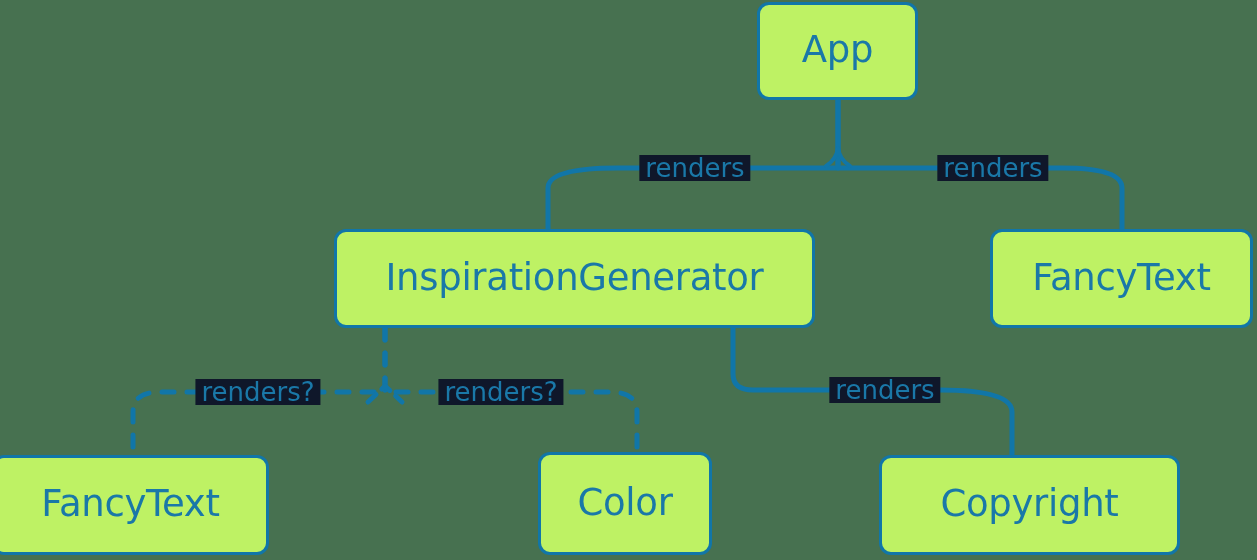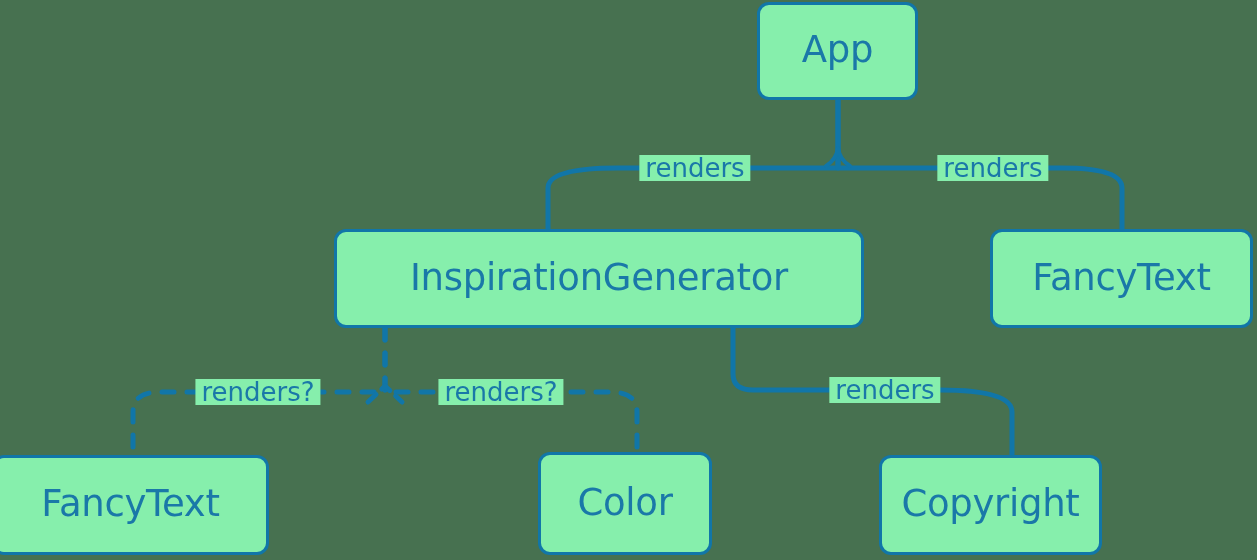--- a/index.html
+++ b/index.html
@@ -22,21 +22,21 @@
     position: absolute;
     left: 0;
     top: 0;
     width: 1257px;
     height: 560px;
     pointer-events: none;
   }
   .node {
     position: absolute;
     box-sizing: border-box;
-    background: #86efac;
+    background: #bef264;
     border: 3px solid #1176a8;
     border-radius: 12px;
     display: flex;
     align-items: center;
     justify-content: center;
     color: #1a78a8;
     font-family: "DejaVu Sans", sans-serif;
     font-size: 37px;
     font-weight: 400;
     letter-spacing: -0.3px;
@@ -50,31 +50,31 @@
   }
   .edge-label {
     position: absolute;
     color: #1a78a8;
     font-family: "DejaVu Sans", sans-serif;
     font-size: 26px;
     font-weight: 400;
     white-space: nowrap;
     transform: translate(-50%, -50%);
     z-index: 3;
-    background: #86efac;
+    background: #0f172a;
     padding: 0 6px;
     line-height: 1;
   }
   
   #node-app        { left: 757px;  top: 2px;   width: 161px; height: 98px;  }
-  #node-inspgen    { left: 334px;  top: 229px; width: 530px; height: 99px;  }
+  #node-inspgen    { left: 334px;  top: 229px; width: 481px; height: 99px;  }
   #node-fancytext-right { left: 990px; top: 229px; width: 263px; height: 99px; }
   #node-fancytext-left  { left: -8px; top: 455px; width: 277px; height: 100px; }
   #node-color      { left: 538px;  top: 452px; width: 174px; height: 103px; }
-  #node-copyright  { left: 879px;  top: 455px; width: 223px; height: 100px; justify-content: center; }
+  #node-copyright  { left: 879px;  top: 455px; width: 301px; height: 100px; justify-content: center; }
 </style>
 </head>
 <body>
 
 <div id="diagram-root">
 
   <svg id="edge-layer" viewBox="0 0 1257 560" width="1257" height="560" aria-hidden="true">
     <g fill="none" stroke="#1176a8" stroke-width="5" stroke-linecap="round" stroke-linejoin="round">
 
       <path d="M 838 100 L 838 168 L 618 168 Q 548 168 548 188 L 548 229"></path>

